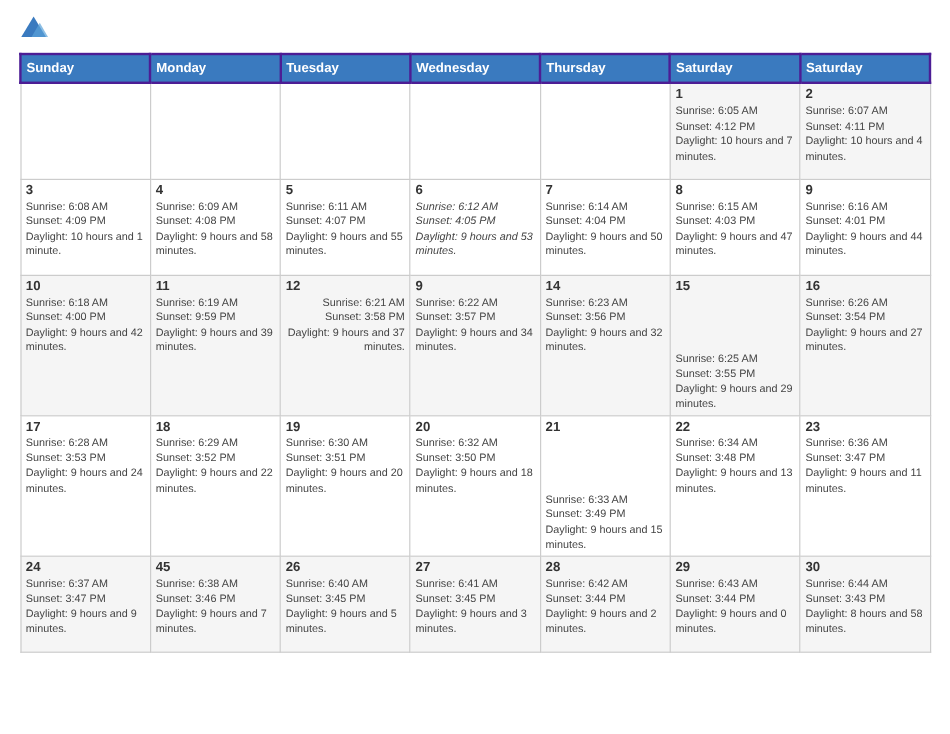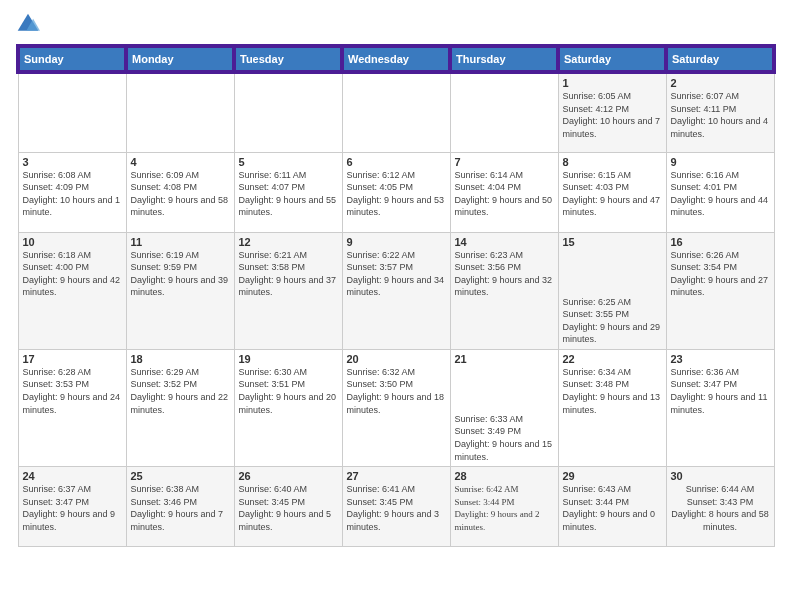--- a/index.html
+++ b/index.html
@@ -57,21 +57,21 @@
       border-collapse: collapse;
       table-layout: fixed;
     }
     thead tr th {
       background-color: #3a7abf;
       color: #fff;
       font-size: 11px;
       font-weight: bold;
       padding: 5px 4px;
       text-align: left;
-      border: 4px solid #4c1d95;
+      border: 2px solid #4c1d95;
     }
     tbody tr td {
       vertical-align: top;
       border: 1px solid #ccc;
       padding: 3px 4px;
       font-size: 9px;
       color: #333;
       height: 80px;
       background: #fff;
     }
@@ -160,21 +160,21 @@
 Daylight: 9 hours and 58 minutes.</div>
           </td>
           <td>
             <span class="day-num">5</span>
             <div class="day-info" style="white-space: pre-line;">Sunrise: 6:11 AM
 Sunset: 4:07 PM
 Daylight: 9 hours and 55 minutes.</div>
           </td>
           <td>
             <span class="day-num">6</span>
-            <div class="day-info" style="white-space: pre-line;">Sunrise: 6:12 AM
+            <div class="day-info" style="white-space: pre-line; font-style: italic;">Sunrise: 6:12 AM
 Sunset: 4:05 PM
 Daylight: 9 hours and 53 minutes.</div>
           </td>
           <td>
             <span class="day-num">7</span>
             <div class="day-info" style="white-space: pre-line;">Sunrise: 6:14 AM
 Sunset: 4:04 PM
 Daylight: 9 hours and 50 minutes.</div>
           </td>
           <td>
@@ -198,21 +198,21 @@
 Daylight: 9 hours and 42 minutes.</div>
           </td>
           <td>
             <span class="day-num">11</span>
             <div class="day-info" style="white-space: pre-line;">Sunrise: 6:19 AM
 Sunset: 9:59 PM
 Daylight: 9 hours and 39 minutes.</div>
           </td>
           <td>
             <span class="day-num">12</span>
-            <div class="day-info" style="white-space: pre-line;">Sunrise: 6:21 AM
+            <div class="day-info" style="white-space: pre-line; text-align: right;">Sunrise: 6:21 AM
 Sunset: 3:58 PM
 Daylight: 9 hours and 37 minutes.</div>
           </td>
           <td>
             <span class="day-num">9</span>
             <div class="day-info" style="white-space: pre-line;">Sunrise: 6:22 AM
 Sunset: 3:57 PM
 Daylight: 9 hours and 34 minutes.</div>
           </td>
           <td>
@@ -279,51 +279,51 @@
           </td>
         </tr>
         <tr>
           <td>
             <span class="day-num">24</span>
             <div class="day-info" style="white-space: pre-line;">Sunrise: 6:37 AM
 Sunset: 3:47 PM
 Daylight: 9 hours and 9 minutes.</div>
           </td>
           <td>
-            <span class="day-num">25</span>
+            <span class="day-num">45</span>
             <div class="day-info" style="white-space: pre-line;">Sunrise: 6:38 AM
 Sunset: 3:46 PM
 Daylight: 9 hours and 7 minutes.</div>
           </td>
           <td>
             <span class="day-num">26</span>
             <div class="day-info" style="white-space: pre-line;">Sunrise: 6:40 AM
 Sunset: 3:45 PM
 Daylight: 9 hours and 5 minutes.</div>
           </td>
           <td>
             <span class="day-num">27</span>
             <div class="day-info" style="white-space: pre-line;">Sunrise: 6:41 AM
 Sunset: 3:45 PM
 Daylight: 9 hours and 3 minutes.</div>
           </td>
           <td>
             <span class="day-num">28</span>
-            <div class="day-info" style="white-space: pre-line; font-family: Liberation Serif, serif;">Sunrise: 6:42 AM
+            <div class="day-info" style="white-space: pre-line;">Sunrise: 6:42 AM
 Sunset: 3:44 PM
 Daylight: 9 hours and 2 minutes.</div>
           </td>
           <td>
             <span class="day-num">29</span>
             <div class="day-info" style="white-space: pre-line;">Sunrise: 6:43 AM
 Sunset: 3:44 PM
 Daylight: 9 hours and 0 minutes.</div>
           </td>
           <td>
             <span class="day-num">30</span>
-            <div class="day-info" style="white-space: pre-line; text-align: center;">Sunrise: 6:44 AM
+            <div class="day-info" style="white-space: pre-line;">Sunrise: 6:44 AM
 Sunset: 3:43 PM
 Daylight: 8 hours and 58 minutes.</div>
           </td>
         </tr>
       </tbody>
   </table>
 </div>
 
 </body></html>

